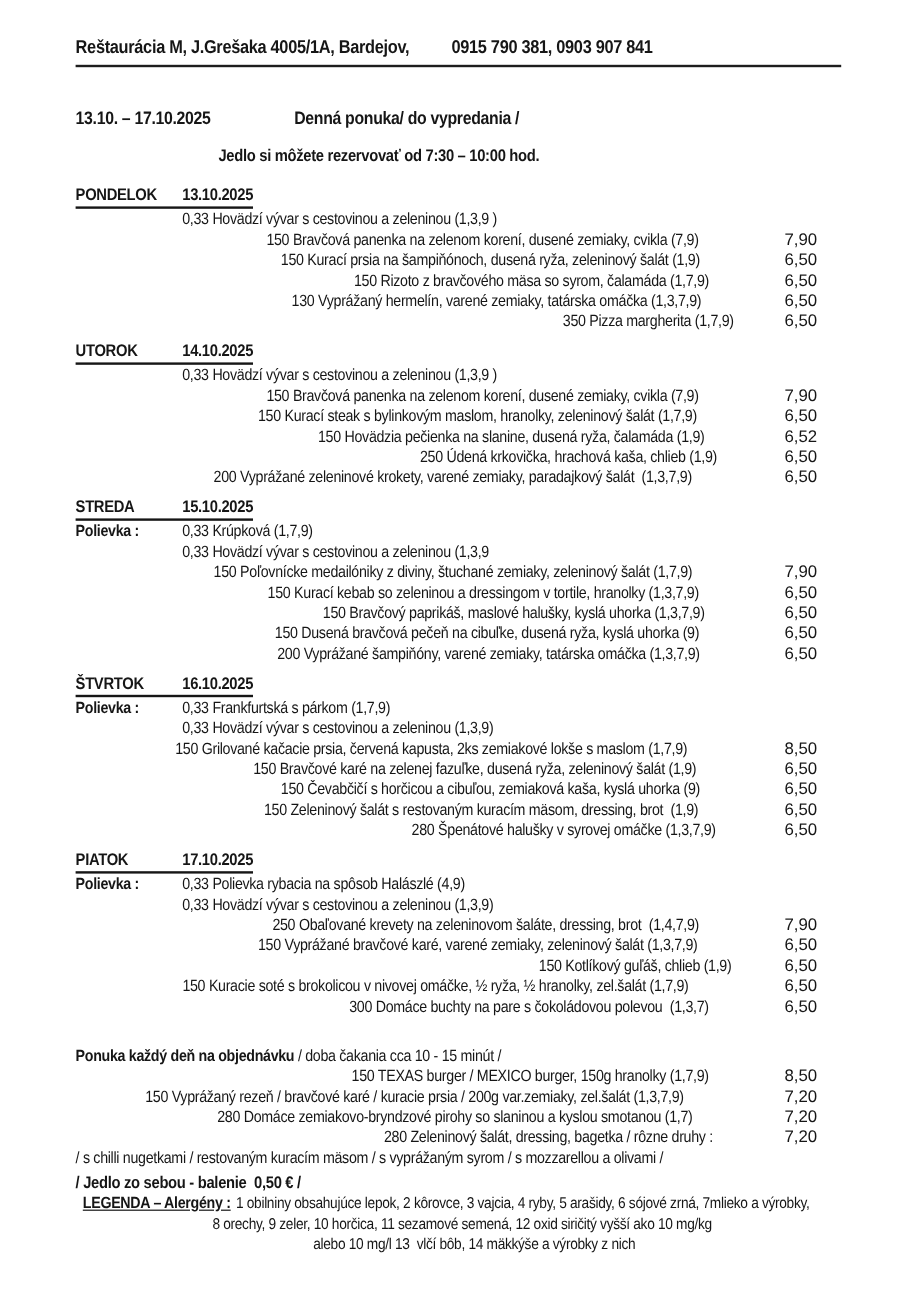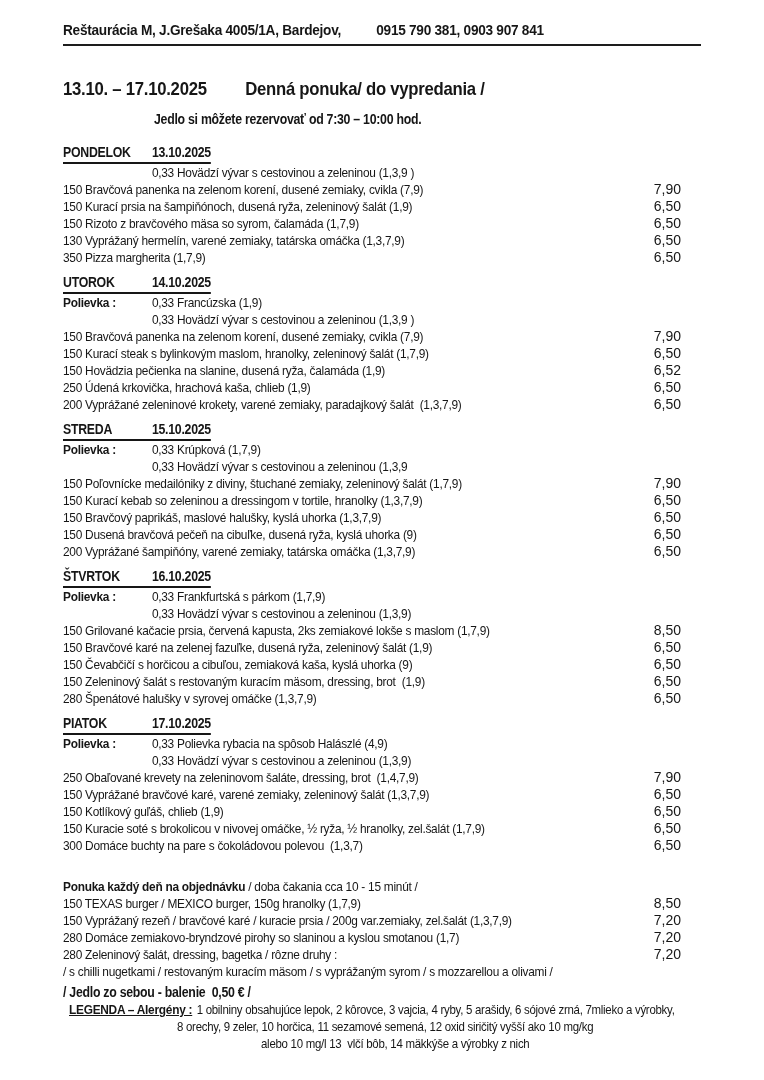--- a/index.html
+++ b/index.html
@@ -2,47 +2,47 @@
 <html><head>
 <meta charset="utf-8">
 <style>
   html,body { margin:0; padding:0; }
   body {
     width:764px; height:1080px; background:#ffffff; color:#161616;
     font-family:"Liberation Sans","DejaVu Sans",sans-serif;
     letter-spacing:-0.3px;
     overflow:hidden;
   }
-  .page { padding:20px 0 0 63px; width:701px; }
+  .page { padding:30px 0 0 63px; width:701px; }
 
   
   .sq { display:inline-block; transform:scaleX(0.88); transform-origin:0 50%; white-space:pre; }
 
   .header-row {
     width:638px; border-bottom:2.5px solid #1d1d1d; padding-bottom:5px;
     font-weight:700; font-size:15.5px; line-height:19px;
   }
   .phones { margin-left:40px; }
 
-  .title-row { margin-top:33px; font-weight:700; font-size:19px; line-height:19px; }
+  .title-row { margin-top:33px; font-weight:700; font-size:15px; line-height:19px; }
   .date-range { display:inline-block; width:207px; white-space:pre; }
 
-  .reservation { margin-top:13px; margin-left:91px; font-weight:700; font-size:14px; line-height:17px; }
+  .reservation { margin-top:13px; margin-left:119px; font-weight:700; font-size:14px; line-height:17px; }
 
   .menu { margin-top:16px; font-size:13.5px; }
   .day { margin-bottom:8px; }
   .day-head { font-size:14px; font-weight:700; line-height:17px; }
   .day-head .sq { border-bottom:2px solid #161616; padding-bottom:1px; }
   .day-name { display:inline-block; width:101px; white-space:pre; }
 
   .row { line-height:17px; }
   .col-label { display:inline-block; width:101px; font-weight:700; white-space:pre; }
 
   .dish-row { width:618px; display:flex; justify-content:space-between; line-height:17px; }
-  .dish-text { flex:1; min-width:0; }
+  .dish-text { flex:1; min-width:0;text-align:right; }
   .dish-price { width:50px; flex-shrink:0; text-align:right; letter-spacing:0; font-size:14px; }
 
   .offer { margin-top:24px; font-size:13.5px; }
   .offer-head { line-height:17px; }
   .offer-bold { font-weight:700; }
 
   .takeaway { margin-top:4px; font-weight:700; font-size:14px; line-height:17px; }
 
   .legend { font-size:13px; line-height:17px;text-align:center; }
   .legend-label { font-weight:700; font-size:13.5px; text-decoration:underline; margin-right:5px; }
@@ -93,23 +93,20 @@
           <span class="dish-text"><span class="sq">350 Pizza margherita (1,7,9)</span></span>
           <span class="dish-price">6,50</span>
         </div>
     </section>
 
     <section class="day">
       <div class="day-head">
         <span class="sq"><span class="day-name">UTOROK</span><span class="day-date">14.10.2025</span></span>
       </div>
       <div class="row">
-        <span class="sq"><span class="col-label">Polievka :</span><span>0,33 Francúzska (1,9)</span></span>
-      </div>
-      <div class="row">
         <span class="sq"><span class="col-label"></span><span>0,33 Hovädzí vývar s cestovinou a zeleninou (1,3,9 )</span></span>
       </div>
       <div class="dish-row">
           <span class="dish-text"><span class="sq">150 Bravčová panenka na zelenom korení, dusené zemiaky, cvikla (7,9)</span></span>
           <span class="dish-price">7,90</span>
         </div>
       <div class="dish-row">
           <span class="dish-text"><span class="sq">150 Kurací steak s bylinkovým maslom, hranolky, zeleninový šalát (1,7,9)</span></span>
           <span class="dish-price">6,50</span>
         </div>

